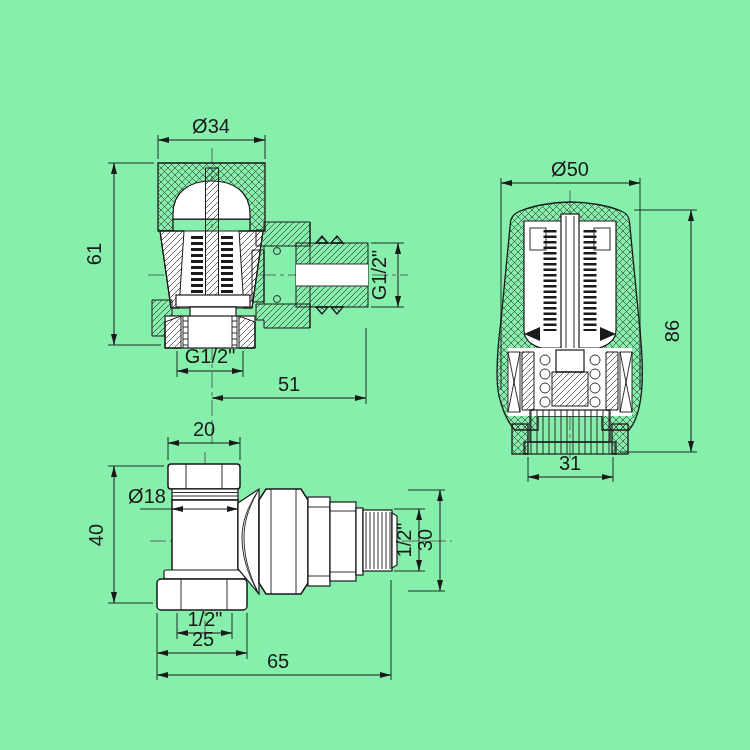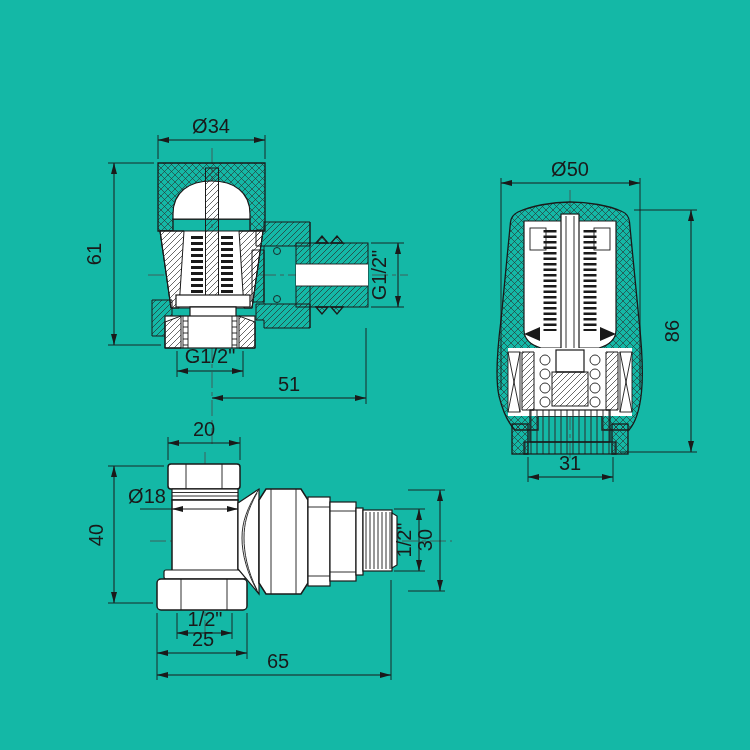--- a/index.html
+++ b/index.html
@@ -1,16 +1,16 @@
 <!DOCTYPE html>
 <html><head>
 <meta charset="utf-8">
 <style>
   html,body{margin:0;padding:0;background:#fff;}
-  .canvas{position:relative;width:750px;height:750px;background:#14b8a6;overflow:hidden;}
+  .canvas{position:relative;width:750px;height:750px;background:#86efac;overflow:hidden;}
   svg{display:block;}
   text{font-family:"Liberation Sans",sans-serif;font-size:20px;fill:#1a1a1a;}
   .tm{text-anchor:middle;}
   .o{fill:#fff;stroke:#1a1a1a;stroke-width:1.5;}
   .o2{fill:#fff;stroke:#1a1a1a;stroke-width:1.2;}
   .thin{fill:none;stroke:#1a1a1a;stroke-width:0.9;}
   .dim{fill:none;stroke:#1a1a1a;stroke-width:1;}
   .ext{fill:none;stroke:#1a1a1a;stroke-width:0.9;}
   .cl{fill:none;stroke:#4a4a4a;stroke-width:0.8;stroke-dasharray:16 4 4 4;}
   .coil{stroke:#1a1a1a;fill:none;}

